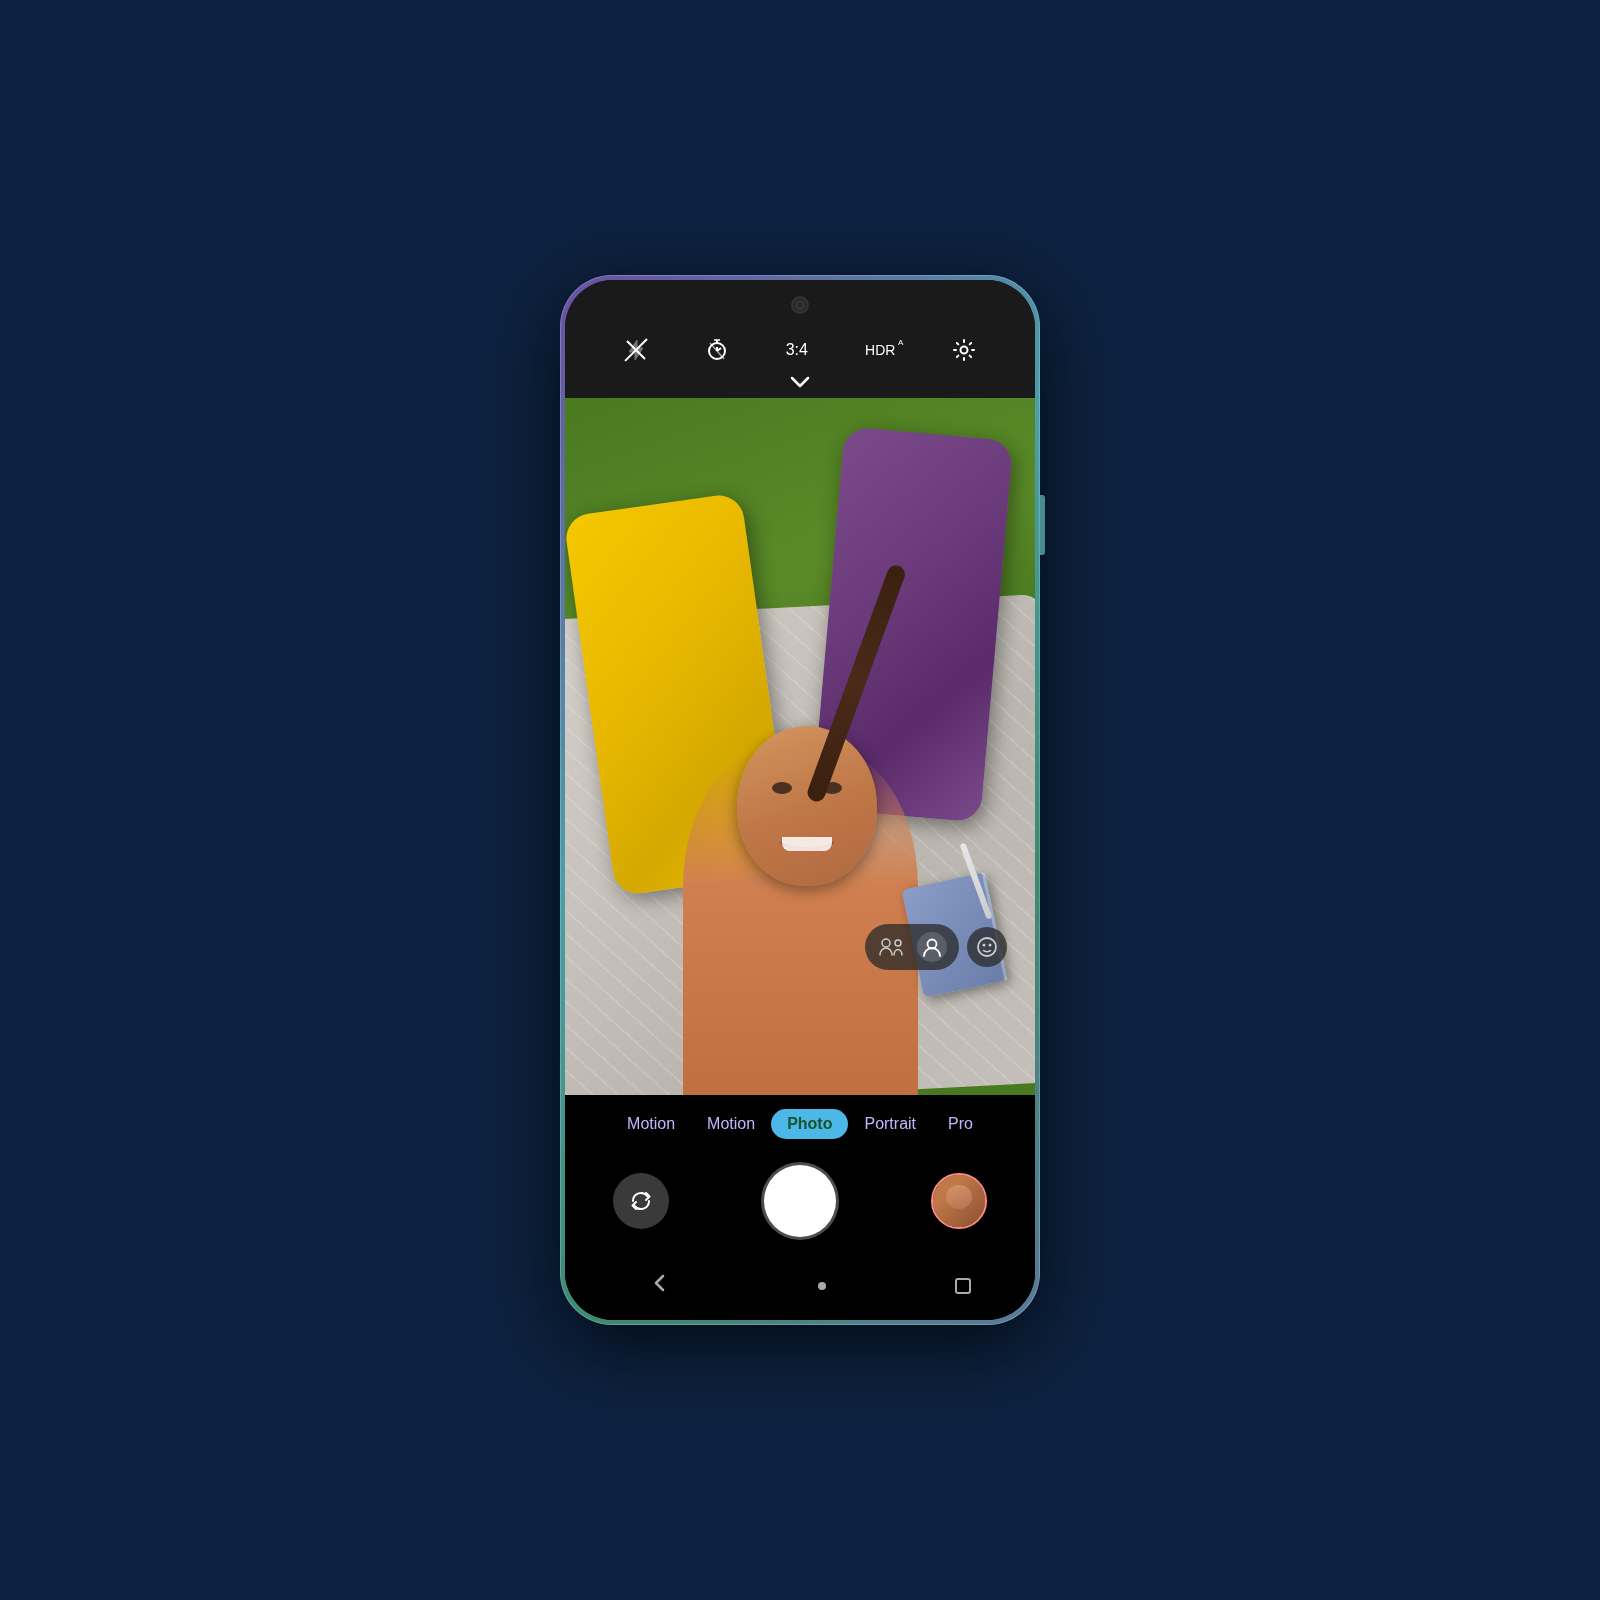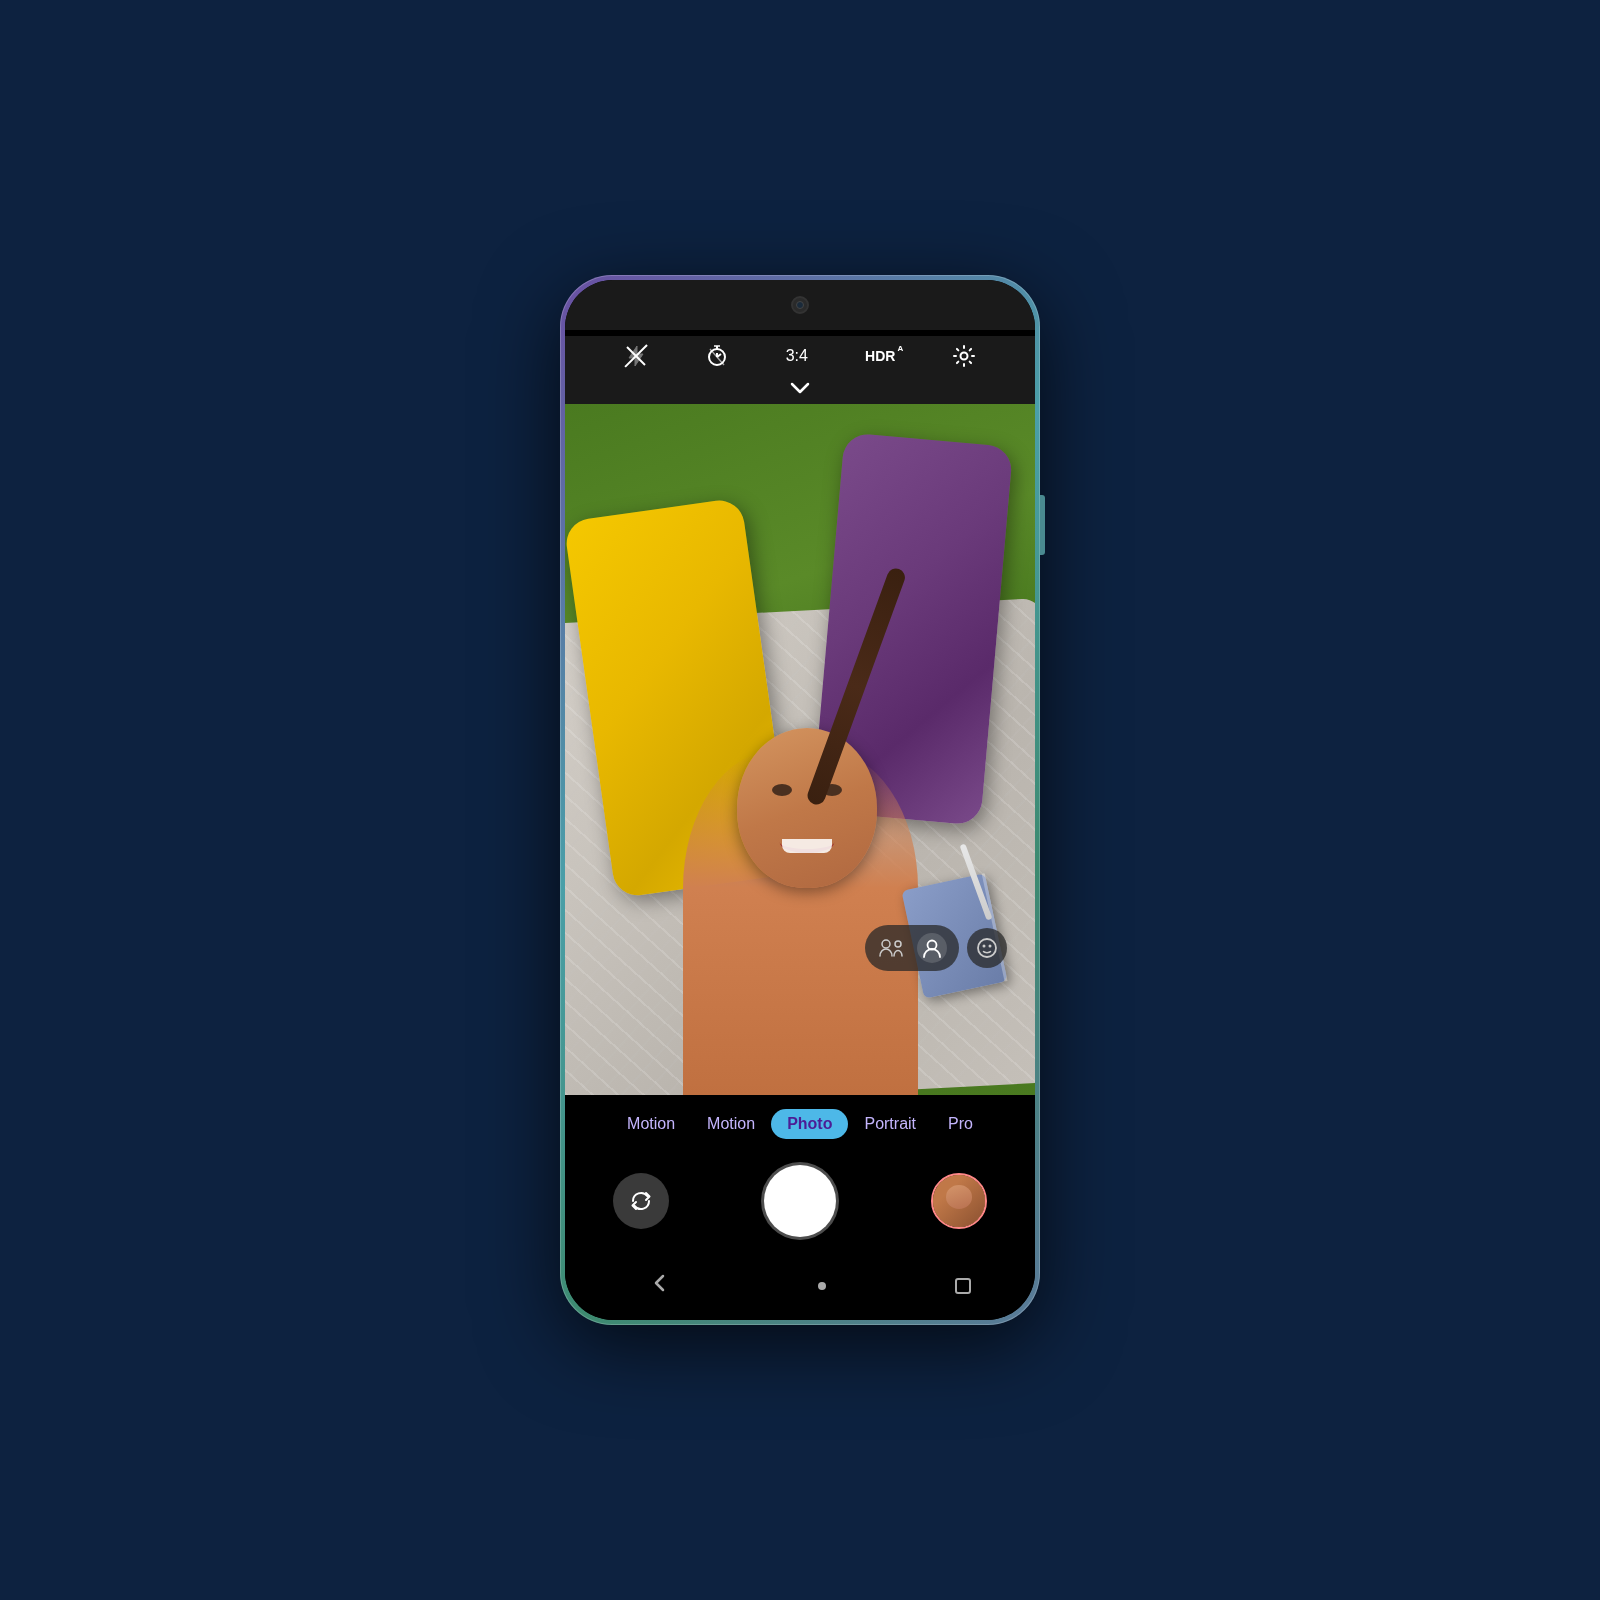--- a/index.html
+++ b/index.html
@@ -76,42 +76,41 @@
     }
 
     
     .camera-controls-bar {
       background: #1a1a1a;
       display: flex;
       align-items: center;
       justify-content: space-around;
       padding: 8px 30px;
       flex-shrink: 0;
-      margin-top: 6px;
     }
 
     .camera-icon {
       color: #fff;
       font-size: 20px;
       cursor: pointer;
       display: flex;
       align-items: center;
       justify-content: center;
     }
 
     .ratio-text {
       color: #fff;
       font-size: 16px;
       font-weight: 400;
     }
 
     .hdr-badge {
       color: #fff;
       font-size: 14px;
-      font-weight: 700;
+      font-weight: 400;
       position: relative;
     }
 
     .hdr-badge sup {
       font-size: 8px;
       position: absolute;
       top: -4px;
       right: -8px;
     }
 
@@ -264,21 +263,21 @@
       color: #c4b5fd;
       font-size: 16px;
       font-weight: 400;
       cursor: pointer;
       border-radius: 20px;
       white-space: nowrap;
     }
 
     .mode-item.active {
       background: #4db8e8;
-      color: #4c1d95;
+      color: #14532d;
       font-weight: 600;
       border-radius: 20px;
     }
 
     
     .camera-actions {
       background: #000;
       padding: 16px 0 20px;
       display: flex;
       align-items: center;

